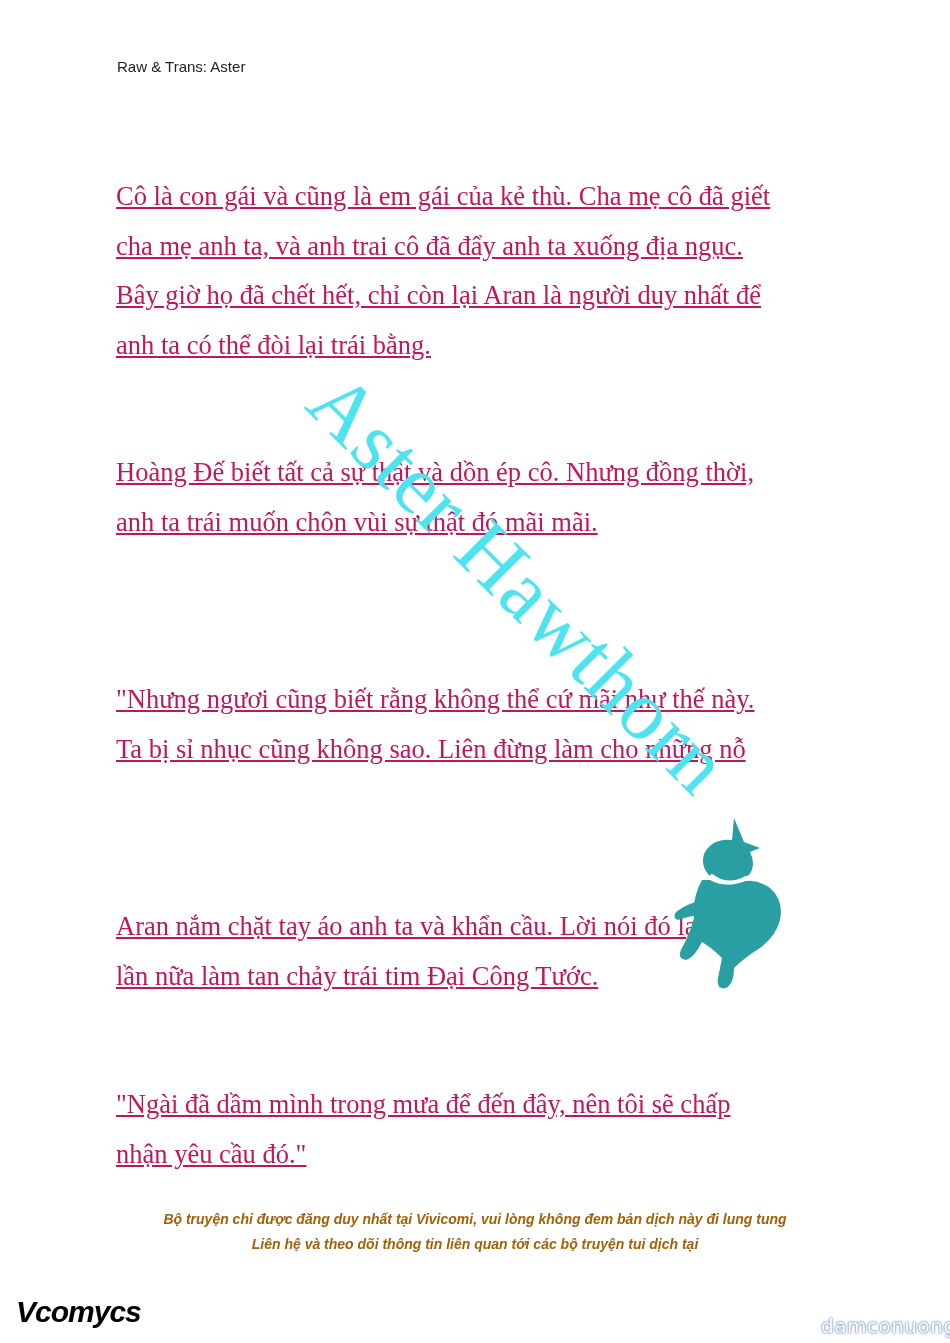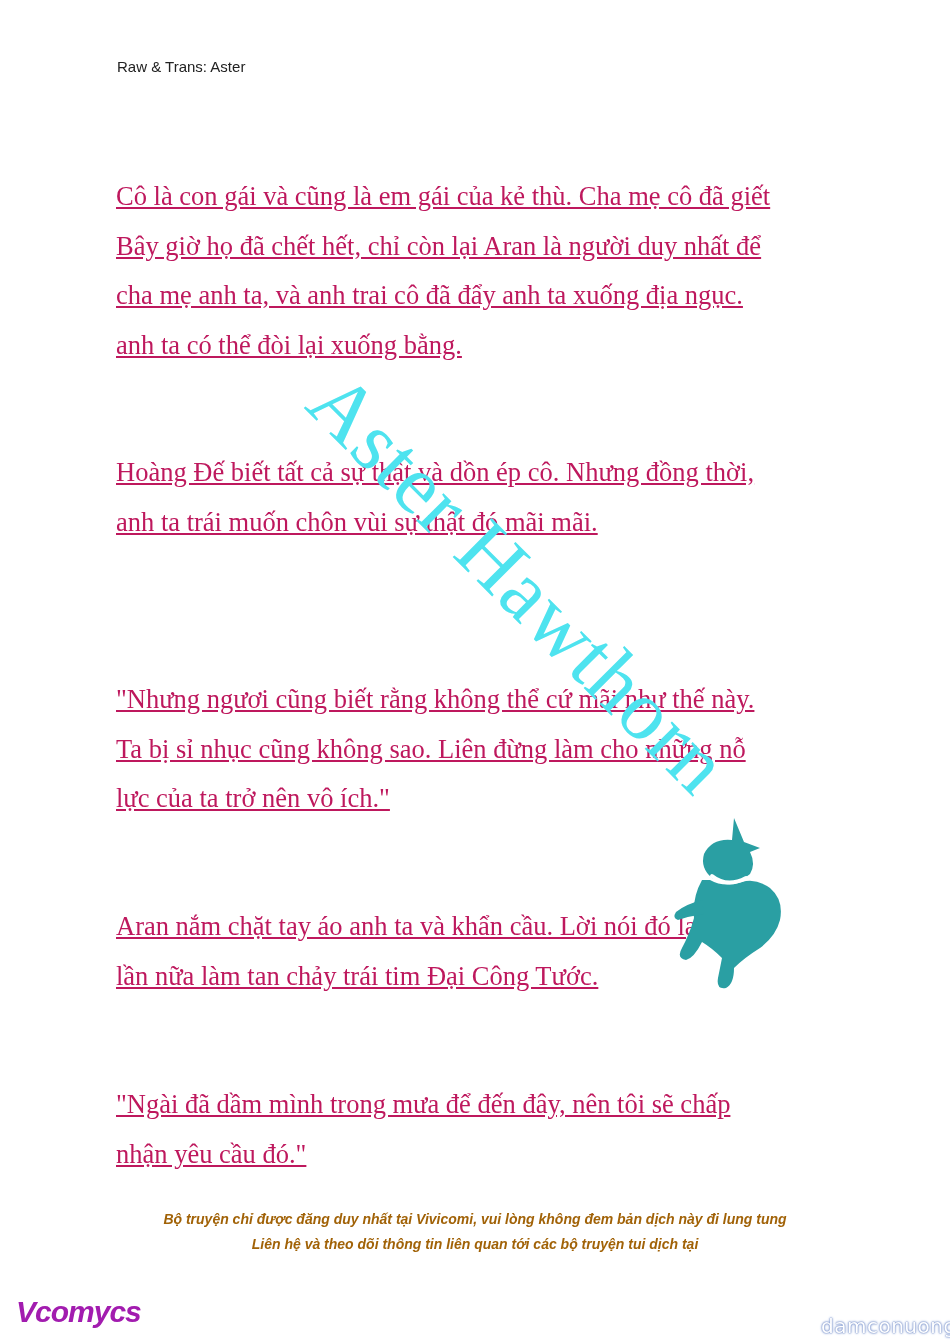--- a/index.html
+++ b/index.html
@@ -25,53 +25,52 @@
     }
     .cat { position: absolute; left: 672px; top: 808px; width: 120px; height: 185px; }
     .footer {
       position: absolute; left: 0; width: 950px; text-align: center;
       font-family: "Liberation Sans", sans-serif; font-style: italic; font-weight: bold;
       font-size: 14px; color: #a16207;
     }
     .logo-vcomycs {
       position: absolute; left: 16px; top: 1295px;
       font-family: "Liberation Sans", sans-serif; font-weight: bold; font-style: italic;
-      font-size: 30px; color: #a21caf; letter-spacing: -1px;
+      font-size: 30px; color: #000000; letter-spacing: -1px;
     }
     .logo-dam {
       position: absolute; left: 812px; top: 1314px;
       font-family: "DejaVu Sans", sans-serif; font-size: 20px; color: #ffffff;
       text-shadow: 0 0 3px #8aa2d8, 0 0 2px #6f88c4, 0 0 1px #5570b0;
       letter-spacing: 0.5px;
       padding-left: 9px;
     }
   </style>
 </head>
 <body>
 
 <div class="page">
 
   <div class="header">Raw &amp; Trans: Aster</div>
 
   <div class="para" style="top:172px">
     <span class="line">Cô là con gái và cũng là em gái của kẻ thù. Cha mẹ cô đã giết</span>
+    <span class="line">cha mẹ anh ta, và anh trai cô đã đẩy anh ta xuống địa ngục.</span>
     <span class="line">Bây giờ họ đã chết hết, chỉ còn lại Aran là người duy nhất để</span>
-    <span class="line">cha mẹ anh ta, và anh trai cô đã đẩy anh ta xuống địa ngục.</span>
-    <span class="line">anh ta có thể đòi lại xuống bằng.</span>
+    <span class="line">anh ta có thể đòi lại trái bằng.</span>
   </div>
 
   <div class="para" style="top:448px">
     <span class="line">Hoàng Đế biết tất cả sự thật và dồn ép cô. Nhưng đồng thời,</span>
     <span class="line">anh ta trái muốn chôn vùi sự thật đó mãi mãi.</span>
   </div>
 
   <div class="para" style="top:675px">
     <span class="line">"Nhưng ngươi cũng biết rằng không thể cứ mãi như thế này.</span>
     <span class="line">Ta bị sỉ nhục cũng không sao. Liên đừng làm cho những nỗ</span>
-    <span class="line">lực của ta trở nên vô ích."</span>
   </div>
 
   <div class="para" style="top:902px">
     <span class="line">Aran nắm chặt tay áo anh ta và khẩn cầu. Lời nói đó lại một</span>
     <span class="line">lần nữa làm tan chảy trái tim Đại Công Tước.</span>
   </div>
 
   <div class="para" style="top:1080px">
     <span class="line">"Ngài đã dầm mình trong mưa để đến đây, nên tôi sẽ chấp</span>
     <span class="line">nhận yêu cầu đó."</span>

